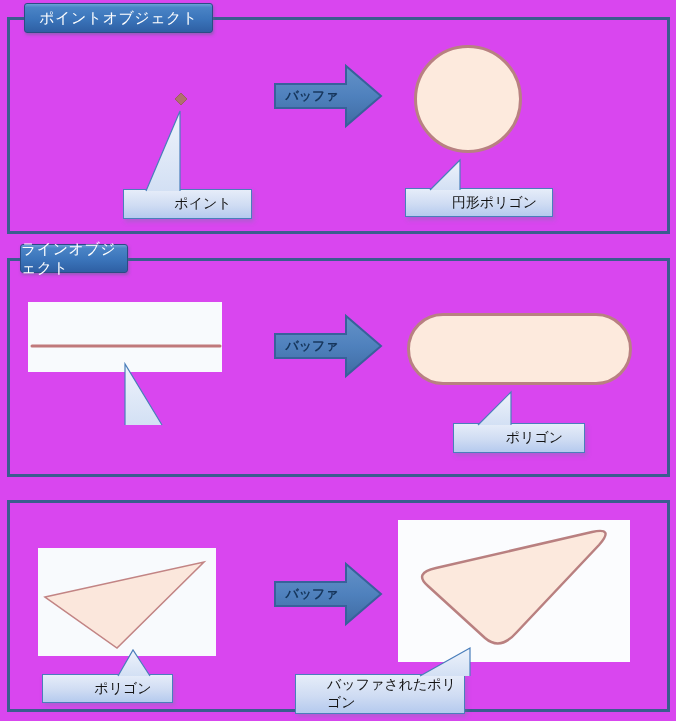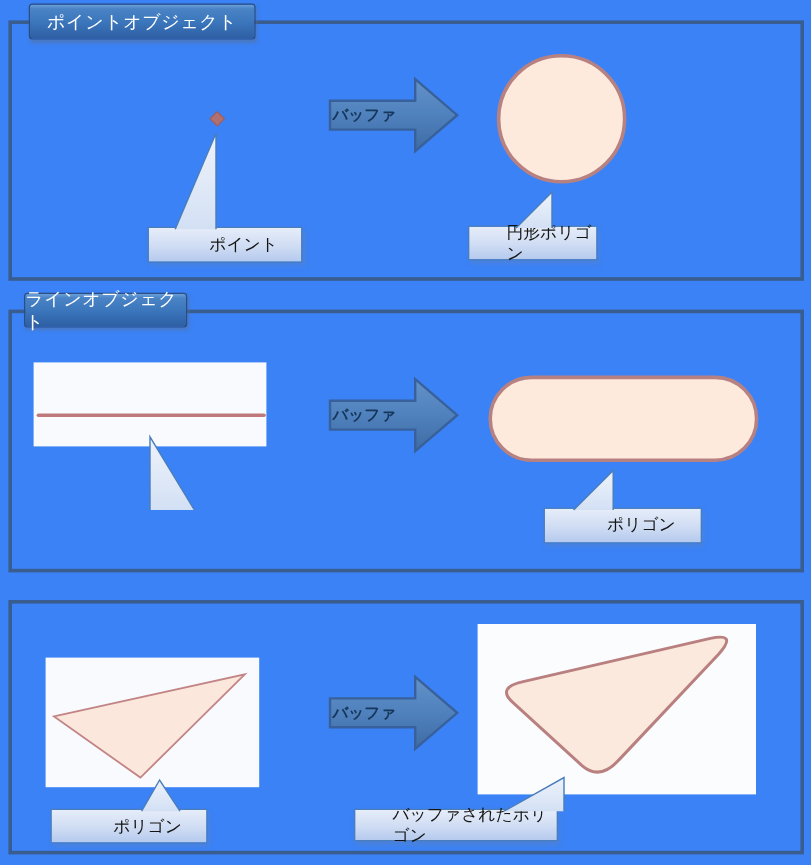--- a/index.html
+++ b/index.html
@@ -1,17 +1,17 @@
 <!DOCTYPE html>
 <html><head>
 <meta charset="utf-8">
 <style>
   html,body{margin:0;padding:0;background:#ffffff;}
   .canvas{
-    position:relative;width:676px;height:721px;background:#3b82f6;
+    position:relative;width:676px;height:721px;background:#d946ef;
     font-family:Liberation Sans, sans-serif;overflow:hidden;
   }
   .section{
     position:absolute;left:7px;width:663px;box-sizing:border-box;
     border:3px solid #3a5d8f;background:transparent;z-index:1;
   }
   .panel{position:absolute;background:#f8fafd;z-index:1;}
   .title-bar{
     position:absolute;z-index:4;box-sizing:border-box;
     display:flex;align-items:center;justify-content:center;
@@ -32,48 +32,48 @@
   .shape-circle{
     position:absolute;left:414px;top:45px;width:108px;height:108px;z-index:2;
     box-sizing:border-box;border:3px solid #b88181;border-radius:50%;background:#fdeadd;
   }
   .shape-stadium{
     position:absolute;left:407px;top:313px;width:225px;height:72px;z-index:2;
     box-sizing:border-box;border:3px solid #b88181;border-radius:36px;background:#fdeadd;
   }
   svg.overlay{position:absolute;left:0;top:0;z-index:5;pointer-events:none;}
   .arrow-label{
-    position:absolute;left:277px;width:70px;z-index:6;text-align:left;
+    position:absolute;left:277px;width:70px;z-index:6;text-align:center;
     font-size:13px;font-weight:bold;color:#16365c;line-height:16px;
   }
 </style>
 </head>
 <body>
 
 <div class="canvas">
 
   <div class="section" style="top:17px;height:217px"></div>
   <div class="section" style="top:258px;height:219px"></div>
   <div class="section" style="top:500px;height:212px"></div>
 
   <div class="panel" style="left:28px;top:302px;width:194px;height:70px"></div>
   <div class="panel" style="left:38px;top:548px;width:178px;height:108px"></div>
   <div class="panel" style="left:398px;top:520px;width:232px;height:142px;background:#fbfcfe"></div>
 
   <div class="title-bar" style="left:24px;top:3px;width:189px;height:30px">ポイントオブジェクト</div>
-  <div class="title-bar" style="left:20px;top:244px;width:136px;height:29px">ラインオブジェクト</div>
+  <div class="title-bar" style="left:20px;top:244px;width:108px;height:29px">ラインオブジェクト</div>
 
   <div class="shape-circle"></div>
   <div class="shape-stadium"></div>
 
   <div class="callout" style="left:123px;top:189px;width:129px;height:30px">ポイント</div>
-  <div class="callout" style="left:390px;top:188px;width:108px;height:29px">円形ポリゴン</div>
+  <div class="callout" style="left:405px;top:188px;width:148px;height:29px">円形ポリゴン</div>
   <div class="callout" style="left:453px;top:423px;width:132px;height:30px">ポリゴン</div>
   <div class="callout" style="left:42px;top:674px;width:131px;height:29px">ポリゴン</div>
-  <div class="callout" style="left:295px;top:674px;width:170px;height:27px">バッファされたポリゴン</div>
+  <div class="callout" style="left:295px;top:674px;width:170px;height:40px">バッファされたポリゴン</div>
 
   <svg class="overlay" width="676" height="721" viewBox="0 0 676 721">
     <defs>
       <linearGradient id="arrowGrad" x1="0" y1="0" x2="0" y2="1">
         <stop offset="0" stop-color="#6492c8"></stop>
         <stop offset="0.5" stop-color="#4f81bd"></stop>
         <stop offset="1" stop-color="#3f6ba3"></stop>
       </linearGradient>
       <linearGradient id="tailGrad" x1="0" y1="0" x2="0" y2="1">
         <stop offset="0" stop-color="#eef3fb"></stop>

